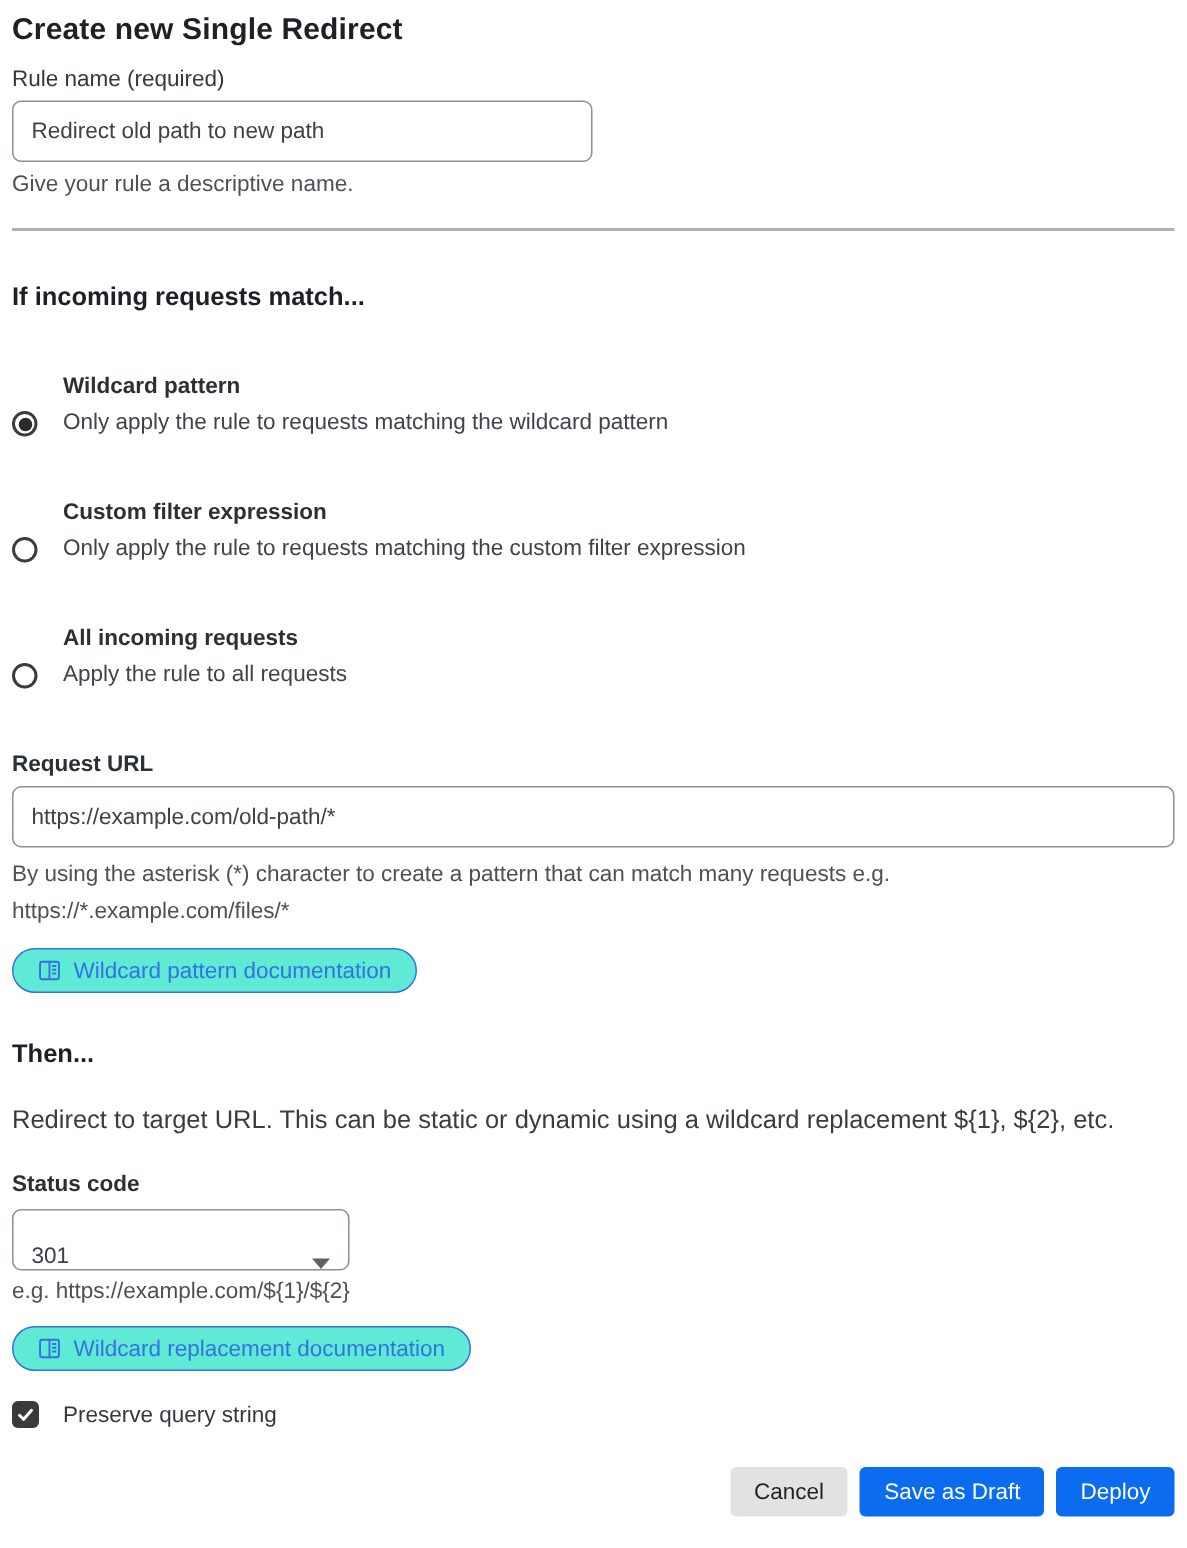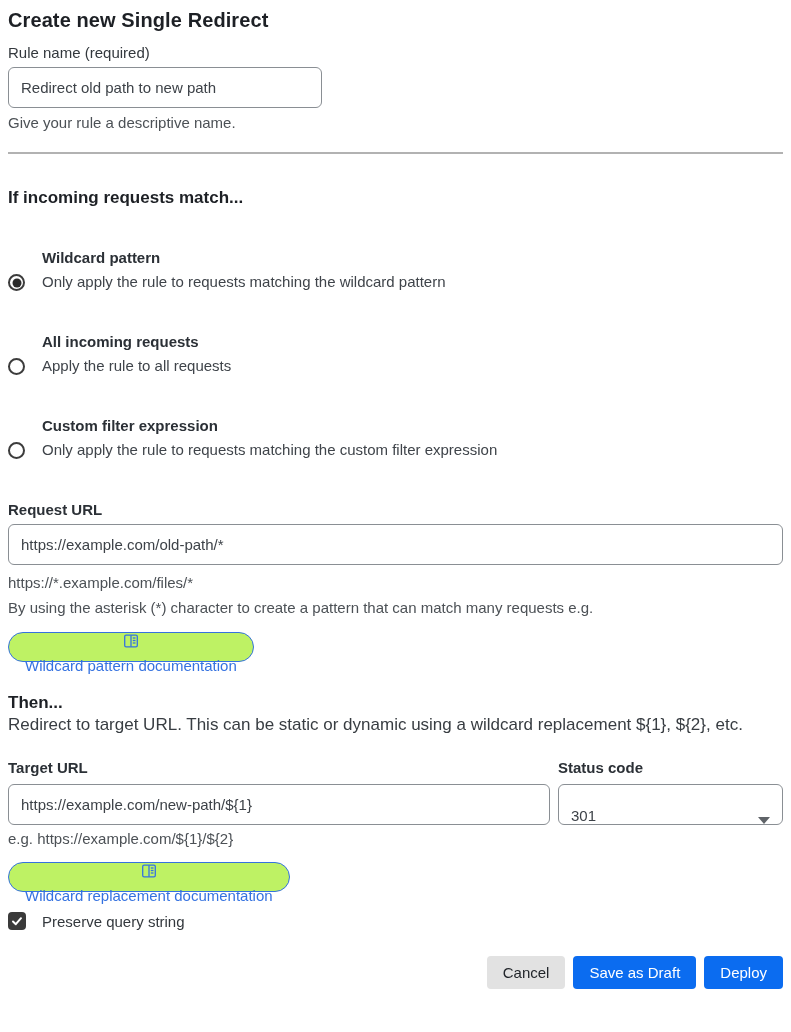--- a/index.html
+++ b/index.html
@@ -33,21 +33,21 @@
     border: 1px solid #8a8f94;
     border-radius: 6px;
     padding: 0 12px;
     font-family: "Liberation Sans", sans-serif;
     font-size: 15px;
     color: #3d4248;
     background: #fff;
     outline: none;
     width: 100%;
   }
-  .rule-name-input { width: 314px; }
+  .rule-name-input { width: 387px; }
   .helper-text {
     margin-top: 6px;
     font-size: 15px;
     line-height: 18px;
     color: #4c5156;
   }
   .helper-multi { line-height: 25px; margin-top: 5px; }
   hr.section-divider {
     margin-top: 20px;
     border: none;
@@ -103,30 +103,30 @@
   .request-url-label { margin-top: 40px; }
   .doc-pill {
     margin-top: 12px;
     display: inline-flex;
     align-items: center;
     gap: 8px;
     height: 30px;
     padding: 0 16px;
     border: 1px solid #3572e0;
     border-radius: 15px;
-    background: #bef264;
+    background: #5eead4;
     color: #3572e0;
     font-family: "Liberation Sans", sans-serif;
     font-size: 15px;
     cursor: pointer;
-    flex-direction: column;
   }
   .doc-pill svg { display: block; }
   .pill-row { margin-top: 0; }
   .then-description {
+    margin-top: 22px;
     font-size: 17px;
     line-height: 21px;
     color: #383d42;
   }
   .target-row {
     margin-top: 24px;
     display: flex;
     gap: 8px;
   }
   .target-col { width: 542px; }
@@ -207,38 +207,38 @@
   <div class="radio-item">
     <span class="radio-control checked"></span>
     <span class="radio-text">
       <span class="radio-title" style="display:block">Wildcard pattern</span>
       <span class="radio-desc" style="display:block">Only apply the rule to requests matching the wildcard pattern</span>
     </span>
   </div>
   <div class="radio-item">
     <span class="radio-control"></span>
     <span class="radio-text">
-      <span class="radio-title" style="display:block">All incoming requests</span>
-      <span class="radio-desc" style="display:block">Apply the rule to all requests</span>
+      <span class="radio-title" style="display:block">Custom filter expression</span>
+      <span class="radio-desc" style="display:block">Only apply the rule to requests matching the custom filter expression</span>
     </span>
   </div>
   <div class="radio-item">
     <span class="radio-control"></span>
     <span class="radio-text">
-      <span class="radio-title" style="display:block">Custom filter expression</span>
-      <span class="radio-desc" style="display:block">Only apply the rule to requests matching the custom filter expression</span>
+      <span class="radio-title" style="display:block">All incoming requests</span>
+      <span class="radio-desc" style="display:block">Apply the rule to all requests</span>
     </span>
   </div>
 </div>
 
 <div class="field-label semibold request-url-label">Request URL</div>
 <input class="text-input" type="text" value="https://example.com/old-path/*" style="">
 <div class="helper-text helper-multi">
+  <span style="display:block">By using the asterisk (*) character to create a pattern that can match many requests e.g.</span>
   <span style="display:block">https://*.example.com/files/*</span>
-  <span style="display:block">By using the asterisk (*) character to create a pattern that can match many requests e.g.</span>
 </div>
 
 <div class="pill-row">
   <button class="doc-pill">
     <span>
       <svg width="16" height="16" viewBox="0 0 16 16" fill="none" stroke="#3572e0" stroke-width="1.3">
         <rect x="1.7" y="2.2" width="12.6" height="11.6" rx="1.4"></rect>
         <line x1="8" y1="2.2" x2="8" y2="13.8"></line>
         <line x1="9.8" y1="5" x2="12.5" y2="5"></line>
         <line x1="9.8" y1="7.5" x2="12.5" y2="7.5"></line>
@@ -247,24 +247,20 @@
     </span>
     <span>Wildcard pattern documentation</span>
   </button>
 </div>
 
 <h2 class="section-heading then-heading">Then...</h2>
 
 <p class="then-description">Redirect to target URL. This can be static or dynamic using a wildcard replacement ${1}, ${2}, etc.</p>
 
 <div class="target-row">
-  <div class="target-col">
-    <div class="field-label semibold">Target URL</div>
-    <input class="text-input" type="text" style="margin-top: 7px;" value="https://example.com/new-path/${1}">
-  </div>
   <div class="status-col">
     <div class="field-label semibold">Status code</div>
     <div class="select-box">
       <span>301</span>
       <span class="chevron-down"></span>
     </div>
   </div>
 </div>
 
 <div class="helper-text" style="margin-top:5px">e.g. https://example.com/${1}/${2}</div>

